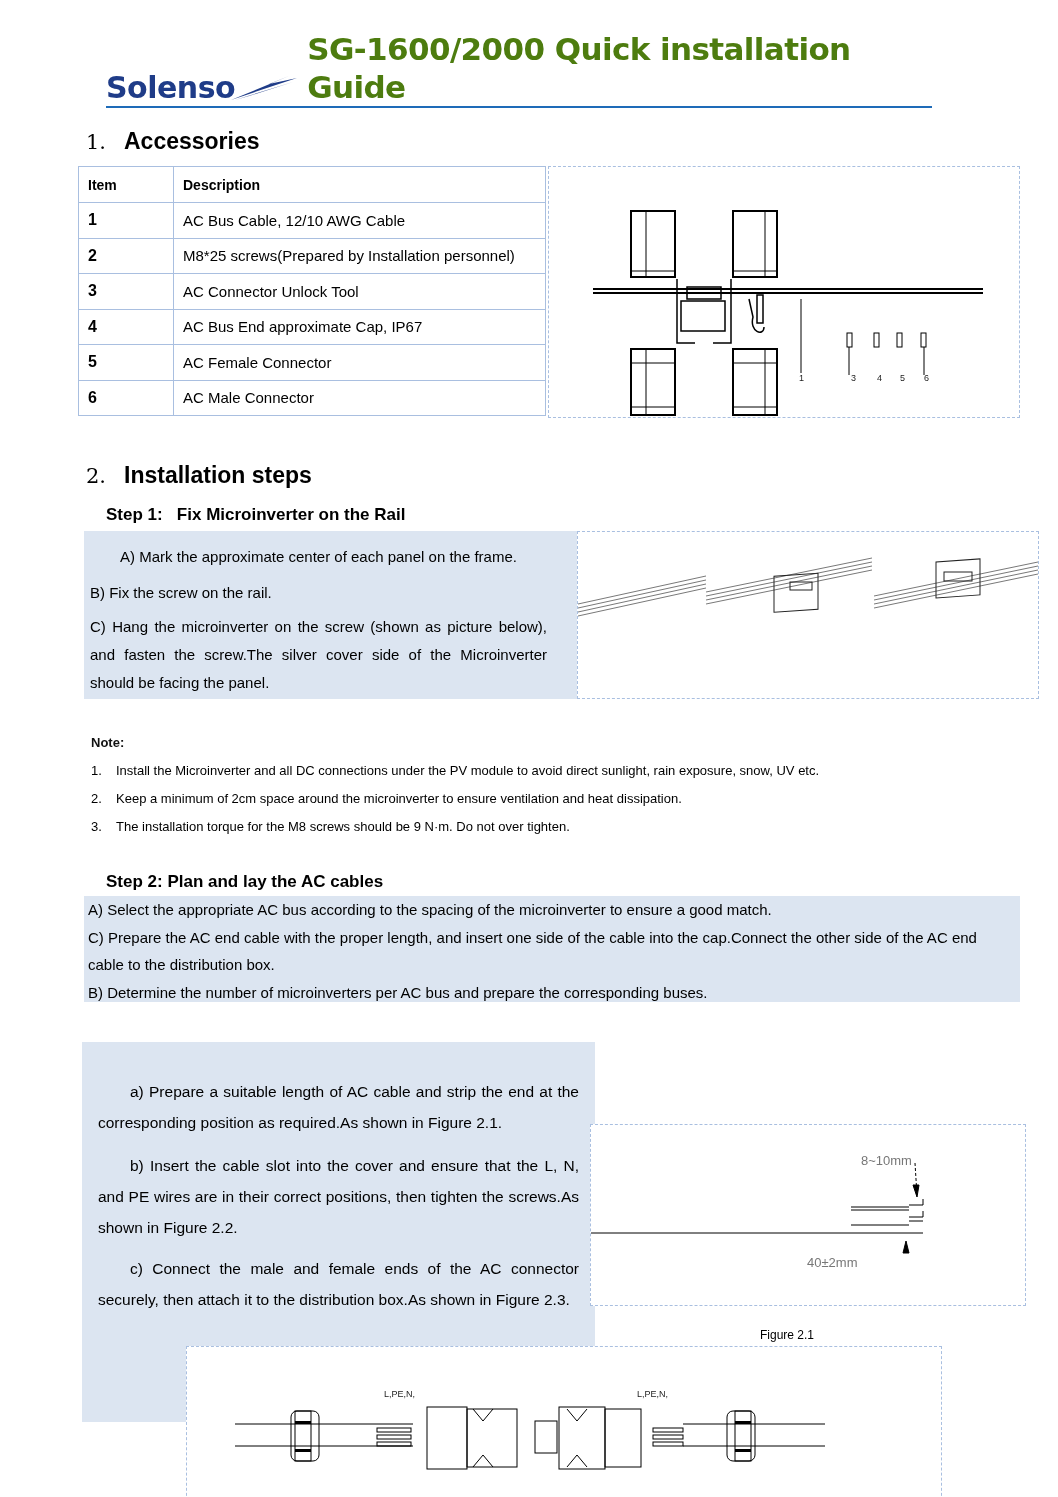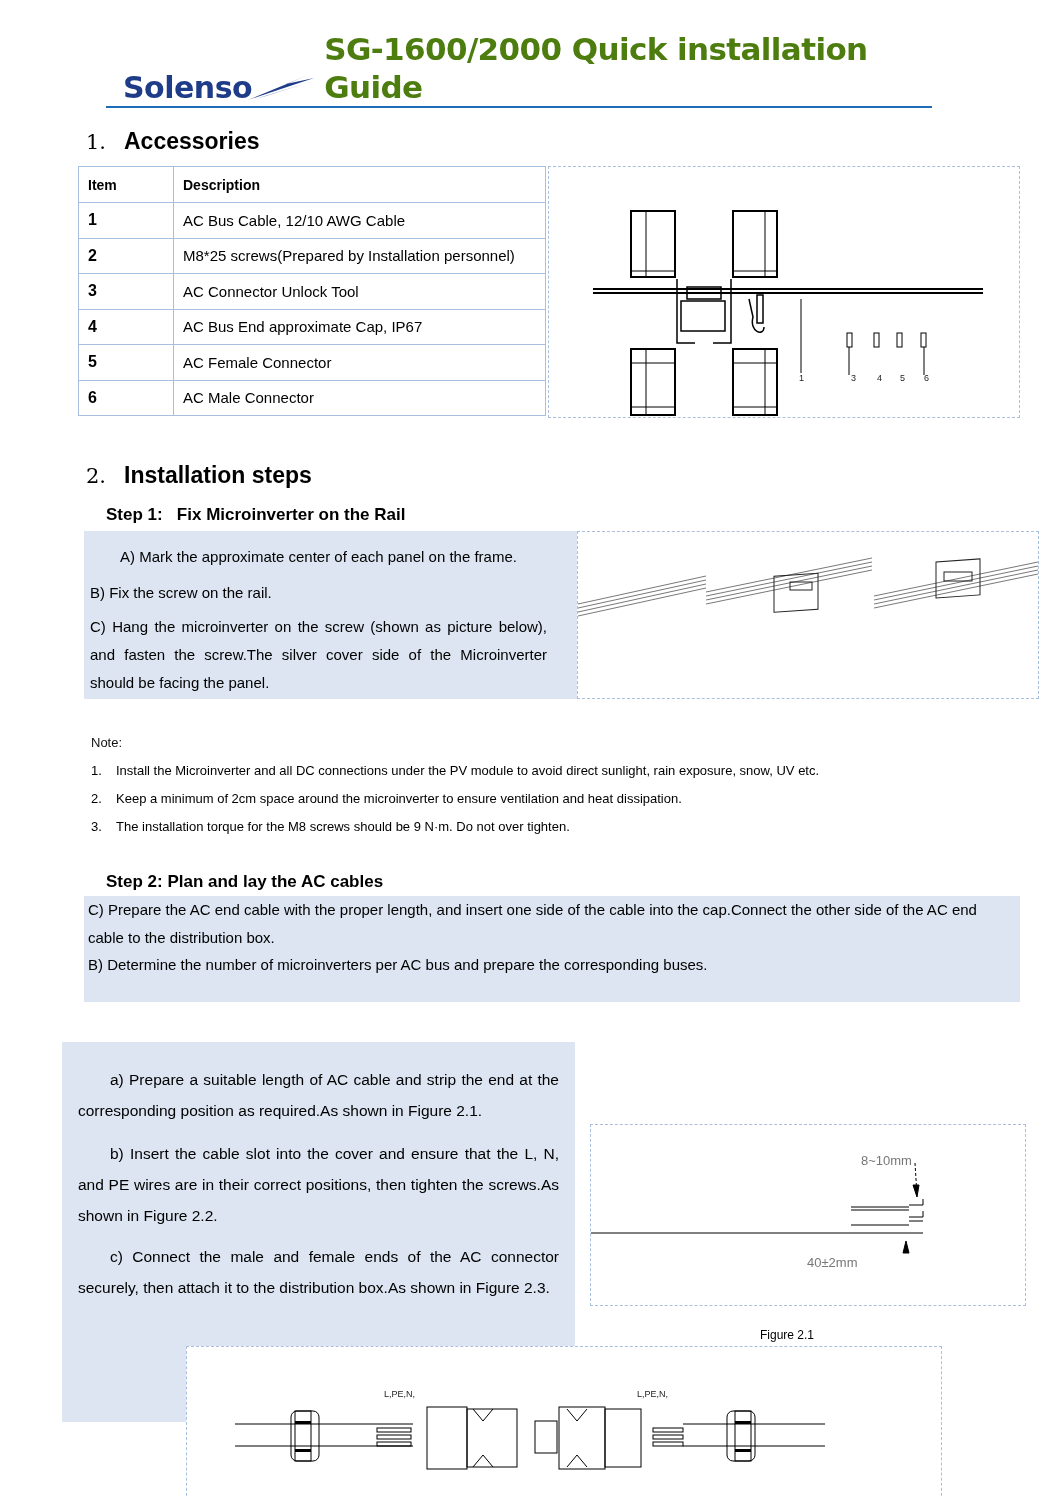--- a/index.html
+++ b/index.html
@@ -1,20 +1,20 @@
 <!DOCTYPE html>
 <html><head>
 <meta charset="utf-8">
 <style>
   * { box-sizing: border-box; margin: 0; padding: 0; }
   body { width: 1058px; height: 1497px; background: #ffffff; font-family: "Liberation Sans", sans-serif; color: #000; position: relative; overflow: hidden; }
   .abs { position: absolute; }
   
   .title-row { left: 106px; top: 66px; width: 826px; height: 42px; border-bottom: 2px solid #1e6bb8; display: flex; align-items: flex-end; }
-  .logo { font-family: "DejaVu Sans", sans-serif; font-weight: bold; font-size: 30px; color: #1f3c88; letter-spacing: -0.5px; line-height: 36px; display: flex; align-items: center; margin-left: 17px; }
+  .logo { font-family: "DejaVu Sans", sans-serif; font-weight: bold; font-size: 30px; color: #1f3c88; letter-spacing: -0.5px; line-height: 36px; display: flex; align-items: center; }
   .logo-swoosh { width: 70px; height: 28px; margin-left: -6px; }
   .title-text { font-family: "DejaVu Sans", sans-serif; font-weight: bold; font-size: 31px; color: #4d7c0f; margin-left: 8px; line-height: 38px; letter-spacing: -0.6px; }
   
   .h1 { font-size: 23px; font-weight: bold; display: flex; align-items: baseline; }
   .h1 .num { font-family: "DejaVu Serif", serif; font-weight: normal; font-size: 21px; width: 38px; }
   .h2 { font-size: 17px; font-weight: bold; }
   
   table.acc { left: 78px; top: 166px; width: 468px; border-collapse: collapse; font-size: 15px; }
   table.acc td { border: 1px solid #a9bfe0; height: 35.5px; padding: 0 9px; vertical-align: middle; }
   table.acc td.item { width: 95px; font-weight: bold; font-size: 16px; }
@@ -163,41 +163,42 @@
     </g>
     <g stroke="#222" stroke-width="1" fill="none">
       <rect x="196" y="58" width="44" height="36" transform="skewY(-4)"></rect>
       <rect x="212" y="50" width="22" height="8"></rect>
       <rect x="358" y="55" width="44" height="36" transform="skewY(-4)"></rect>
       <rect x="366" y="40" width="28" height="9"></rect>
     </g>
   </svg>
 </div>
 
-<div class="abs note" style="left:91px; top:735px;">Note:</div>
+<div class="abs note" style="left:91px; top:735px;font-weight:bold;">Note:</div>
 <div class="abs note-item" style="left:91px; top:763px;">
   <span class="n">1.</span>
     <span>Install the Microinverter and all DC connections under the PV module to avoid direct sunlight, rain exposure, snow, UV etc.</span>
 </div>
 <div class="abs note-item" style="left:91px; top:791px;">
   <span class="n">2.</span>
     <span>Keep a minimum of 2cm space around the microinverter to ensure ventilation and heat dissipation.</span>
 </div>
 <div class="abs note-item" style="left:91px; top:819px;">
   <span class="n">3.</span>
     <span>The installation torque for the M8 screws should be 9 N·m. Do not over tighten.</span>
 </div>
 
 <div class="abs h2" style="left:106px; top:872px;">Step 2: Plan and lay the AC cables</div>
 <div class="abs shade step2" style="left:84px; top:896px; width:936px; height:106px; padding:0 40px 0 4px;">
+  <div>A)  Select the appropriate AC bus according to the spacing of the microinverter to ensure a good match.</div>
   <div>C)  Prepare the AC end cable with the proper length, and insert one side of the cable into the cap.Connect the other side of the AC end cable to the distribution box.</div>
   <div>B)  Determine the number of microinverters per AC bus and prepare the corresponding buses.</div>
 </div>
 
-<div class="abs shade" style="left:62px; top:1042px; width:513px; height:380px; padding:22px 16px 0 16px;">
+<div class="abs shade" style="left:82px; top:1042px; width:513px; height:380px; padding:34px 16px 0 16px;">
   <div class="sub" style="margin-bottom:12px;"><span class="ind"></span><span>a)  Prepare a suitable length of AC cable and strip the end at the corresponding position as required.As shown in Figure 2.1.</span></div>
   <div class="sub" style="margin-bottom:10px;"><span class="ind"></span><span>b)  Insert the cable slot into the cover and ensure that the L, N, and PE wires are in their correct positions, then tighten the screws.As shown in Figure 2.2.</span></div>
   <div class="sub"><span class="ind"></span><span>c)  Connect the male and female ends of the AC connector securely, then attach it to the distribution box.As shown in Figure 2.3.</span></div>
 </div>
 
 <div class="abs fig-box" style="left:590px; top:1124px; width:436px; height:182px;">
   <svg width="434" height="180" viewBox="0 0 434 180">
     <g stroke="#000" stroke-width="1" fill="none">
       <line x1="0" y1="108" x2="260" y2="108"></line>
       <line x1="260" y1="82" x2="318" y2="82"></line>

